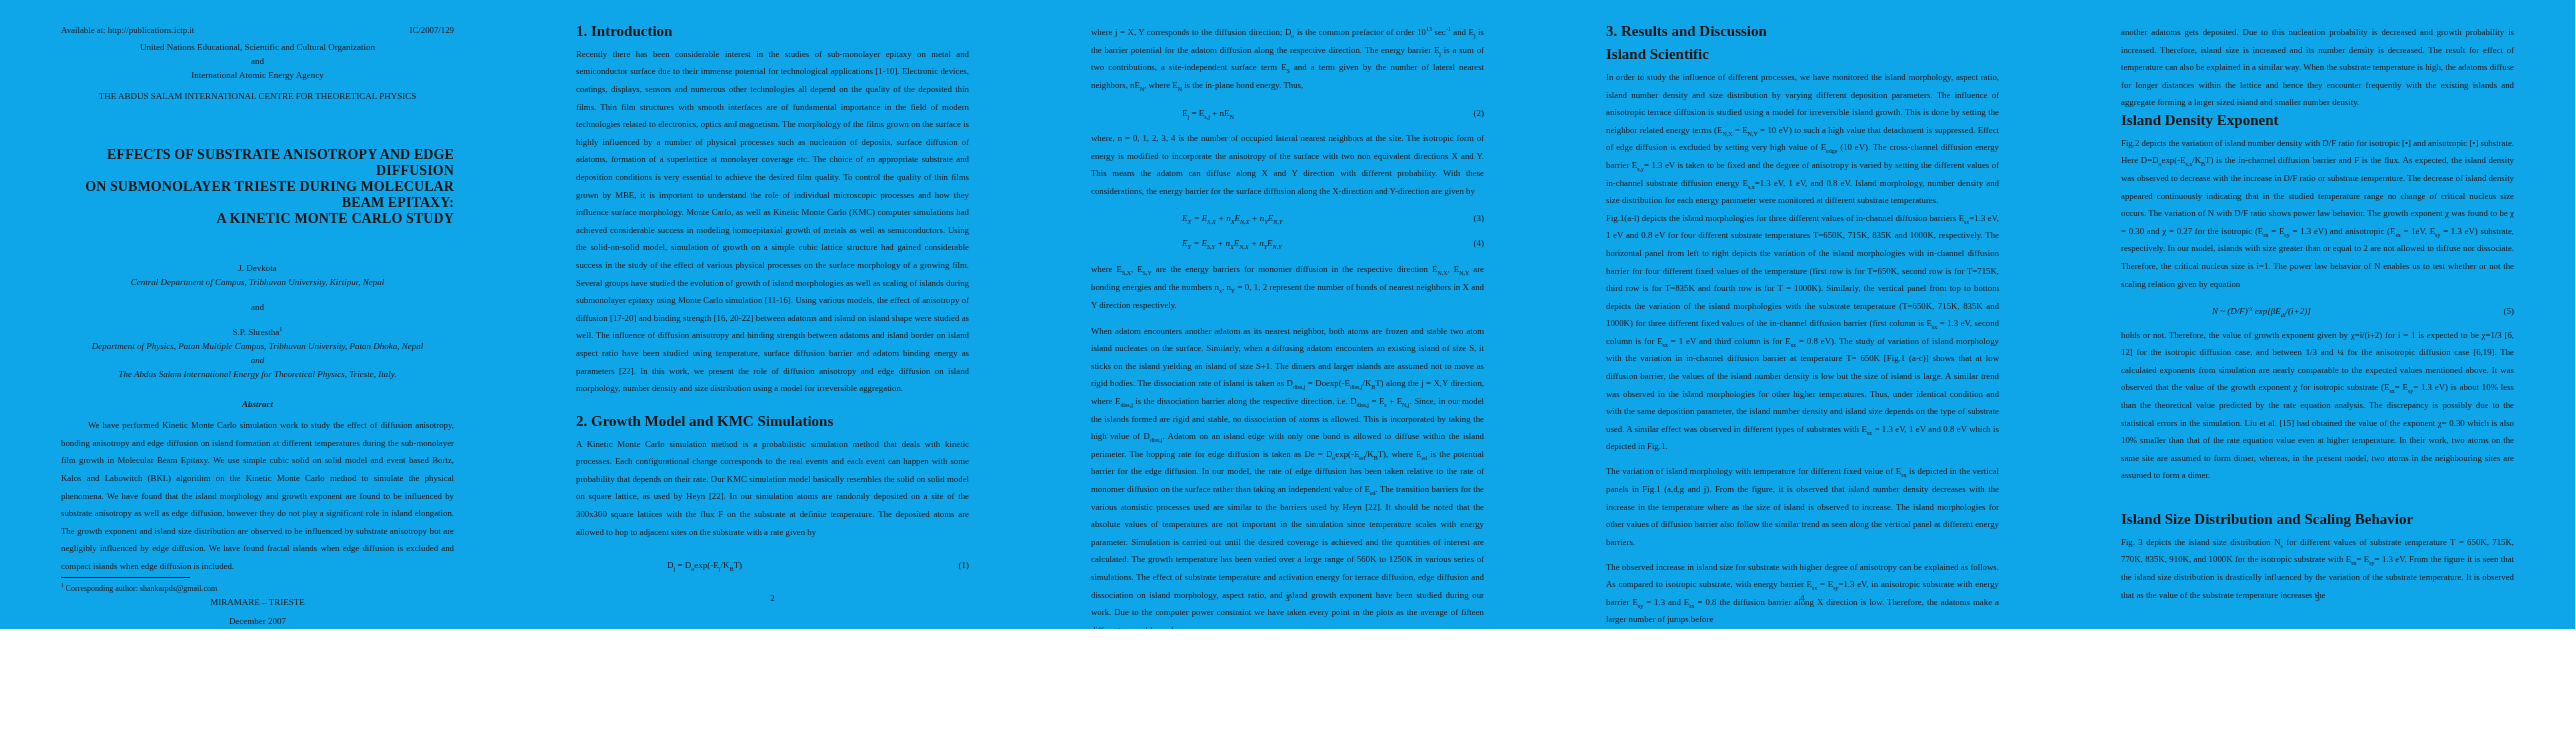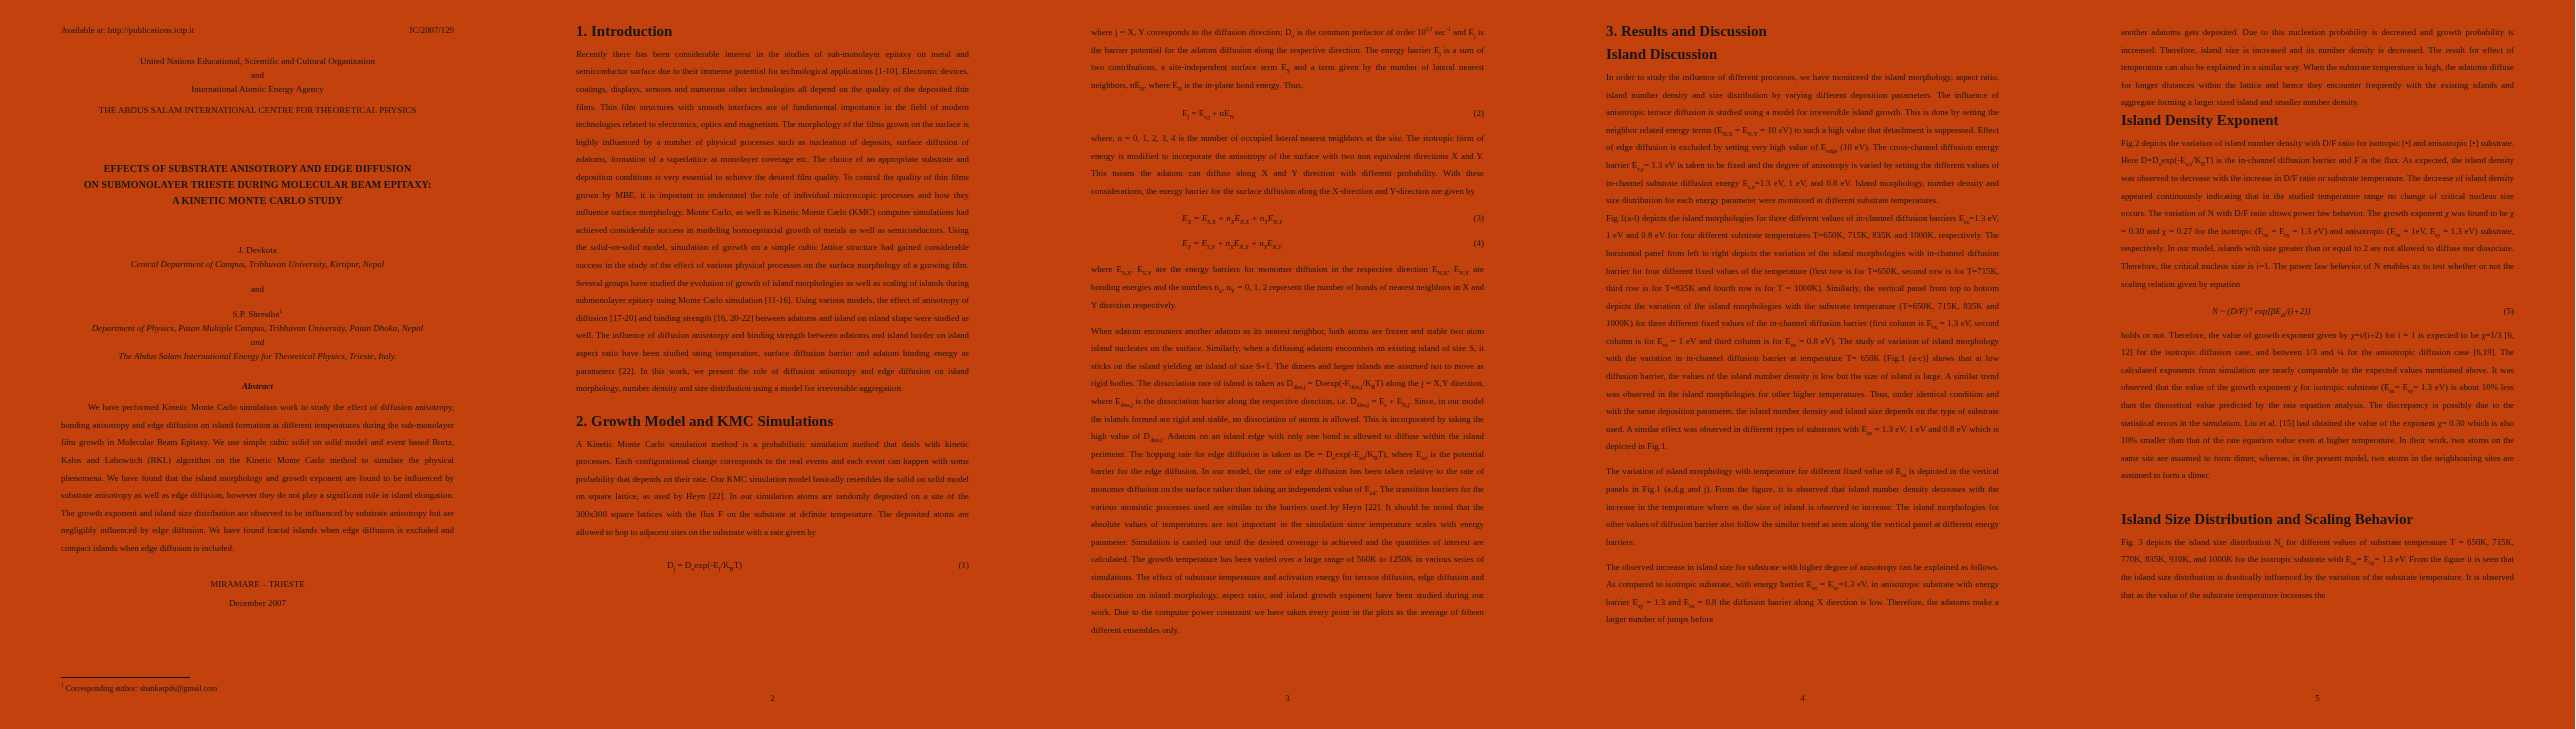--- a/index.html
+++ b/index.html
@@ -1,27 +1,27 @@
 <!DOCTYPE html>
 <html style="font-size:9.7px"><head>
 <meta charset="utf-8">
 <style>
   html,body{margin:0;padding:0;background:#ffffff;}
   body{width:2576px;height:729px;overflow:hidden;}
   #doc{display:flex;width:2576px;height:729px;background:#ffffff;}
   .page{
-    flex:0 0 515px;width:515px;height:729px;box-sizing:border-box;
+    flex:0 0 515px;width:515px;height:629px;box-sizing:border-box;
     padding:24px 61px 0 61px;position:relative;overflow:hidden;
-    font-family:"Liberation Serif","DejaVu Serif",serif;color:#161616;background:#c2410c;
+    font-family:"Liberation Serif","DejaVu Serif",serif;color:#161616;background:#0ea5e9;
   }
   .meta-row{display:flex;justify-content:space-between;font-size:8.8px;line-height:12px;}
   .center{text-align:center;font-size:9px;line-height:14px;}
   .center.bold{font-weight:bold;font-style:italic;}
   .center.italic{font-style:italic;}
-  .center.title{font-weight:bold;font-size:10px;line-height:16px;letter-spacing:0.1px;}
+  .center.title{font-weight:bold;font-size:14px;line-height:16px;letter-spacing:0.1px;text-align:right;}
   .heading{font-weight:bold;font-size:15px;line-height:14.6px;text-align:left;}
   .para{margin:0;font-size:8.8px;line-height:17.6px;text-align:justify;}
   .para.indent{text-indent:27px;}
   .equation{display:flex;align-items:baseline;font-size:9px;line-height:16.4px;margin:0;}
   .eq-body{flex:1;padding-left:91px;white-space:nowrap;}
   .equation.italic .eq-body{font-style:italic;}
   .eq-num{text-align:right;}
   .page-number{position:absolute;bottom:25.5px;left:0;width:100%;text-align:center;font-size:8.8px;line-height:11px;}
   .footnote{position:absolute;left:61px;right:61px;bottom:35px;font-size:8px;line-height:11.5px;}
   .footnote .rule{width:129px;border-top:0.7px solid #111;margin-bottom:4.3px;}
@@ -29,21 +29,21 @@
 </style>
 </head>
 <body>
 
 <div id="doc">
     <section class="page">
       <div class="meta-row">
         <span>Available at: http://publications.ictp.it</span>
         <span>IC/2007/129</span>
       </div>
-      <div class="center" style="margin-top: 18px;">
+      <div class="center" style="margin-top: 4px;">
         <div>United Nations Educational, Scientific and Cultural Organization</div>
         <div>and</div>
         <div>International Atomic Energy Agency</div>
       </div>
       <div class="center" style="margin-top: 7.3px;">
         <div>THE ABDUS SALAM INTERNATIONAL CENTRE FOR THEORETICAL PHYSICS</div>
       </div>
       <div class="center title" style="margin-top: 44px;">
         <div>EFFECTS OF SUBSTRATE ANISOTROPY AND EDGE DIFFUSION</div>
         <div>ON SUBMONOLAYER TRIESTE DURING MOLECULAR BEAM EPITAXY:</div>
@@ -106,21 +106,21 @@
       <div class="equation italic" style="margin-top: 8.5px;">
         <span class="eq-body">E<sub>Y</sub> = E<sub>S,Y</sub> + n<sub>X</sub>E<sub>N,X</sub> + n<sub>Y</sub>E<sub>N,Y</sub></span>
         <span class="eq-num">(4)</span>
       </div>
       <p class="para" style="margin-top: 9.7px;">where E<sub>S,X</sub>, E<sub>S,Y</sub> are the energy barriers for monomer diffusion in the respective direction  E<sub>N,X</sub>, E<sub>N,Y</sub> are bonding energies and the numbers n<sub>x</sub>, n<sub>Y</sub> = 0, 1, 2 represent the number of bonds of nearest neighbors in X and Y direction respectively.</p>
       <p class="para" style="margin-top: 8.5px;">When adatom encounters another adatom as its nearest neighbor, both atoms are frozen and stable two atom island nucleates on the surface. Similarly, when a diffusing adatom encounters an existing island of size S, it sticks on the island yielding an island of size S+1. The dimers and larger islands are assumed not to move as rigid bodies. The dissociation rate of island is taken as D<sub>diss,j</sub> = Doexp(-E<sub>diss,j</sub>/K<sub>B</sub>T) along the j = X,Y direction, where E<sub>diss,j</sub> is the dissociation barrier along the respective direction, i.e. D<sub>diss,j</sub> = E<sub>s</sub> + E<sub>N,j</sub>. Since, in our model the islands formed are rigid and stable, no dissociation of atoms is allowed. This is incorporated by taking the high value of D<sub>diss,j</sub>.  Adatom on an island edge with only one bond is allowed to diffuse within the island perimeter. The hopping rate for edge diffusion is taken as De = D<sub>o</sub>exp(-E<sub>ed</sub>/K<sub>B</sub>T), where E<sub>ed</sub> is the potential barrier for the edge diffusion. In our model, the rate of edge diffusion has been taken relative to the rate of monomer diffusion on the surface rather than taking an independent value of E<sub>ed</sub>. The transition barriers for the various atomistic processes used are similar to the barriers used by Heyn [22]. It should be noted that the absolute values of temperatures are not important in the simulation since temperature scales with energy parameter. Simulation is carried out until the desired coverage is achieved and the quantities of interest are calculated.  The growth temperature has been varied over a large range of 560K to 1250K in various series of simulations. The effect of substrate temperature and activation energy for terrace diffusion, edge diffusion and dissociation on island morphology, aspect ratio, and island growth exponent have been studied during our work. Due to the computer power constraint we have taken every point in the plots as the average of fifteen different ensembles only.</p>
       <div class="page-number">3</div>
     </section>
     <section class="page">
       <div class="heading">3. Results and Discussion</div>
-      <div class="heading" style="margin-top: 8.5px;">Island Discussion</div>
+      <div class="heading" style="margin-top: 8.5px;">Island Scientific</div>
       <p class="para" style="margin-top: 7.3px;">In order to study the influence of different processes, we have monitored the island morphology, aspect ratio, island number density and size distribution by varying different deposition parameters. The influence of anisotropic terrace diffusion is studied using a model for irreversible island growth. This is done by setting the neighbor related energy terms (E<sub>N,X</sub> = E<sub>N,Y</sub> = 10 eV) to such a high value that detachment is suppressed. Effect of edge diffusion is excluded by setting very high value of E<sub>edge</sub> (10 eV). The cross-channel diffusion energy barrier E<sub>s,y</sub>= 1.3 eV is taken to be fixed and the degree of anisotropy is varied by setting the different values of in-channel substrate diffusion energy E<sub>s,x</sub>=1.3 eV, 1 eV, and 0.8 eV.  Island morphology, number density and size distribution for each energy parameter were monitored at different substrate temperatures.</p>
       <p class="para" style="margin-top: 0px;">Fig.1(a-l) depicts the island morphologies for three different values of in-channel diffusion barriers E<sub>sx</sub>=1.3 eV, 1 eV and 0.8 eV for four different substrate temperatures T=650K, 715K, 835K and 1000K, respectively. The horizontal panel from left to right depicts the variation of the island morphologies with in-channel diffusion barrier for four different fixed values of the temperature (first row is for T=650K, second row is for T=715K, third row is for T=835K and fourth row is for T = 1000K). Similarly, the vertical panel from top to bottom depicts the variation of the island morphologies with the substrate temperature (T=650K, 715K, 835K and 1000K) for three different fixed values of the in-channel diffusion barrier (first column is E<sub>sx</sub> = 1.3 eV, second column is for E<sub>sx</sub> = 1 eV and third column is for E<sub>sx</sub> = 0.8 eV). The study of variation of island morphology with the variation in in-channel diffusion barrier at temperature T= 650K [Fig.1 (a-c)] shows that at low diffusion barrier, the values of the island number density is low but the size of island is large. A similar trend was observed in the island morphologies for other higher temperatures. Thus, under identical condition and with the same deposition parameter, the island number density and island size depends on the type of substrate used. A similar effect was observed in different types of substrates with E<sub>sx</sub> = 1.3 eV, 1 eV and 0.8 eV which is depicted in Fig.1.</p>
       <p class="para" style="margin-top: 7.3px;">The variation of island morphology with temperature for different fixed value of E<sub>sx</sub> is depicted in the vertical panels in Fig.1 (a,d,g and j). From the figure, it is observed that island number density decreases with the increase in the temperature where as the size of island is observed to increase. The island morphologies for other values of diffusion barrier also follow the similar trend as seen along the vertical panel at different energy barriers.</p>
       <p class="para" style="margin-top: 7.3px;">The observed increase in island size for substrate with higher degree of anisotropy can be explained as follows. As compared to isotropic substrate, with energy barrier E<sub>sx</sub> = E<sub>sy</sub>=1.3 eV, in anisotropic substrate with energy barrier E<sub>sy</sub> = 1.3 and E<sub>sx</sub> = 0.8 the diffusion barrier along X direction is low. Therefore, the adatoms make a larger number of jumps before</p>
       <div class="page-number">4</div>
     </section>
     <section class="page">
       <p class="para">another adatoms gets deposited. Due to this nucleation probability is decreased and growth probability is increased. Therefore, island size is increased and its number density is decreased. The result for effect of temperature can also be explained in a similar way. When the substrate temperature is high, the adatoms diffuse for longer distances within the lattice and hence they encounter frequently with the existing islands and aggregate forming a larger sized island and smaller number density.</p>
       <div class="heading" style="margin-top: 1px;">Island Density Exponent</div>
       <p class="para" style="margin-top: 7.3px;">Fig.2 depicts the variation of island number density with D/F ratio for isotropic [•] and anisotropic [•] substrate. Here D=D<sub>o</sub>exp(-E<sub>s,x</sub>/K<sub>B</sub>T) is the in-channel diffusion barrier and F is the flux. As expected, the island density was observed to decrease with the increase in D/F ratio or substrate temperature. The decrease of island density appeared continuously indicating that in the studied temperature range no change of critical nucleus size occurs. The variation of N with D/F ratio shows power law behavior. The growth exponent χ was found to be χ = 0.30 and χ = 0.27 for the isotropic (E<sub>sx</sub> = E<sub>sy</sub> = 1.3 eV) and anisotropic  (E<sub>sx</sub> = 1eV, E<sub>sy</sub> = 1.3 eV) substrate, respectively. In our model, islands with size greater than or equal to 2 are not allowed to diffuse nor dissociate. Therefore, the critical nucleus size is i=1. The power law behavior of N enables us to test whether or not the scaling relation given by equation</p>

